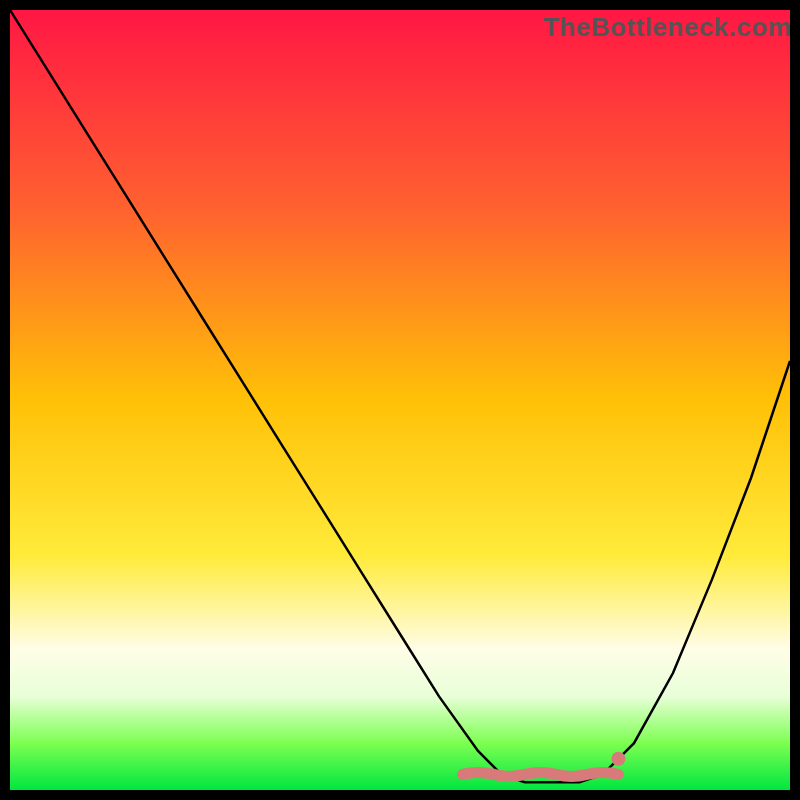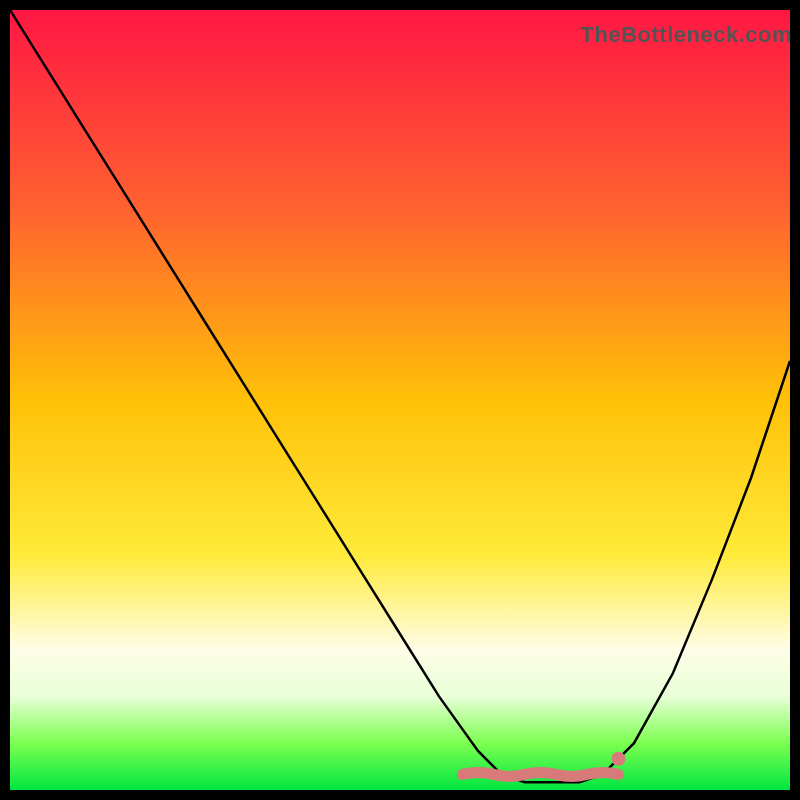--- a/index.html
+++ b/index.html
@@ -12,24 +12,24 @@
   }
   .plot-area {
     position: absolute;
     left: 10px;
     top: 10px;
     width: 780px;
     height: 780px;
   }
   .watermark {
     position: absolute;
-    top: 22px;
+    top: 12px;
     right: 8px;
     font-family: Arial, Helvetica, sans-serif;
-    font-size: 22px;
+    font-size: 26px;
     font-weight: bold;
     color: #545454;
     letter-spacing: 0.5px;
     z-index: 10;
   }
   svg { display: block; }
 </style>
 </head>
 <body>
 

